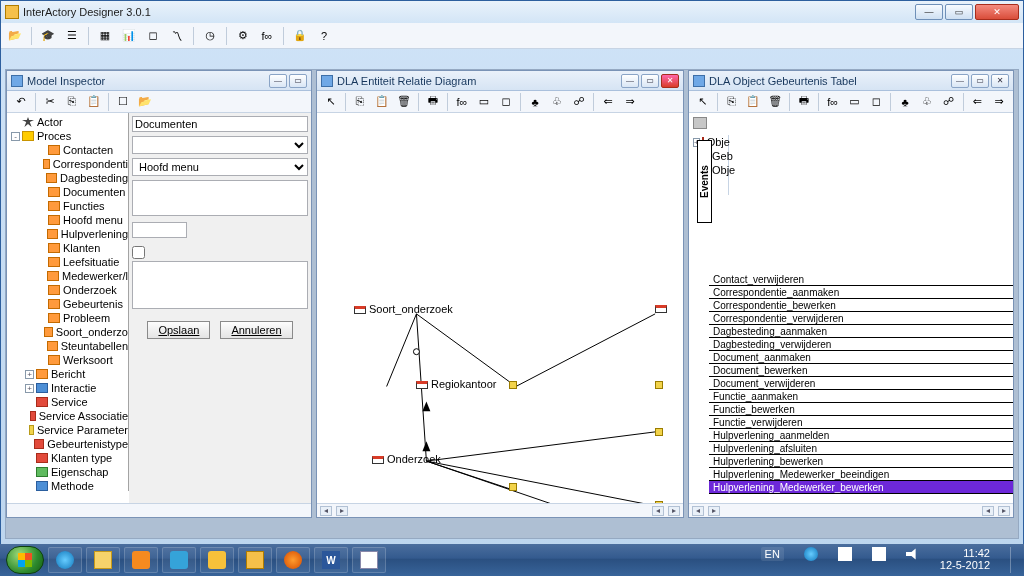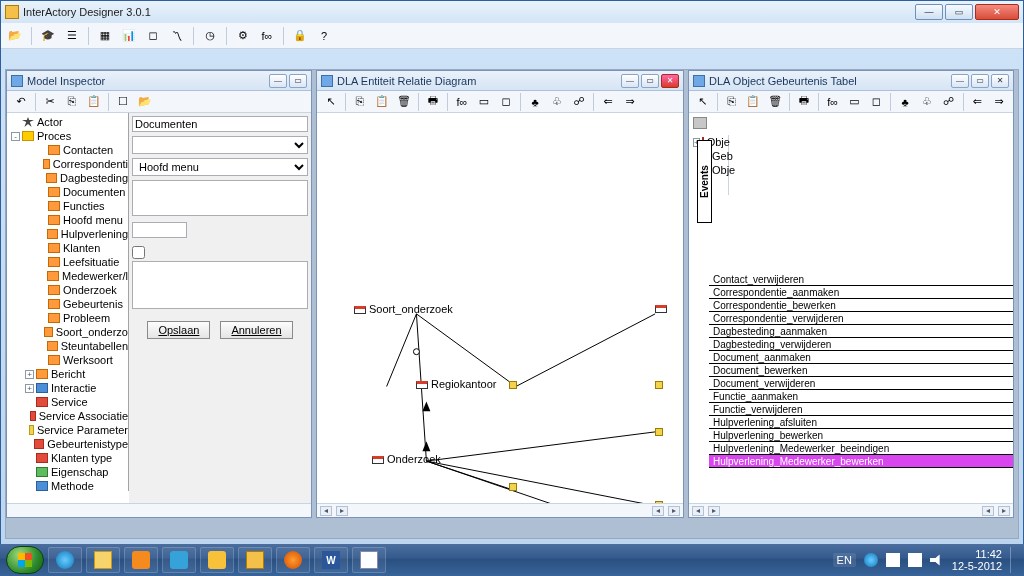--- a/index.html
+++ b/index.html
@@ -53,31 +53,31 @@
   .btn u{text-decoration:underline;}
   
   .canvas{position:absolute;inset:0;background:#fff;}
   .ent{position:absolute;font-size:10px;color:#000;}
   .ent .eic{width:12px;height:8px;background:#fff;border:1px solid #333;border-top:3px solid #d93c28;display:inline-block;vertical-align:middle;margin-right:3px;}
   .port{position:absolute;width:8px;height:8px;background:#f2d34b;border:1px solid #9a7c00;}
   svg.wires{position:absolute;inset:0;}
   
   .ev-list{position:absolute;top:80px;left:0;right:0;bottom:0;overflow:hidden;}
   .ev-row{height:13px;border-bottom:1px solid #000;padding-left:4px;display:flex;align-items:center;white-space:nowrap;font-size:10px;}
-  .ev-row.sel{background:#d946ef;color:#fff;}
+  .ev-row.sel{background:#6d28d9;color:#fff;}
   
   .app-status{position:absolute;left:4px;right:4px;bottom:4px;height:30px;display:flex;justify-content:flex-end;align-items:flex-start;padding:2px 6px;font-size:11px;color:#333;}
   .clockbox{text-align:right;line-height:12px;}
   
   .taskbar{position:absolute;left:0;right:0;bottom:0;height:32px;background:linear-gradient(#4b6e9e 0%,#335a8e 45%,#2a4f80 46%,#38649a 100%);display:flex;align-items:center;padding:0 6px;gap:4px;}
   .start-orb{width:38px;height:28px;border-radius:20px;background:radial-gradient(circle at 35% 30%,#9edb7a,#2e8b2e 60%,#125c12);border:1px solid #0d3f0d;display:flex;align-items:center;justify-content:center;}
   .start-orb::after{content:"";width:14px;height:14px;background:conic-gradient(#f25022 0 25%,#7fba00 0 50%,#00a4ef 0 75%,#ffb900 0);}
   .task-ic{width:34px;height:26px;border:1px solid rgba(255,255,255,.18);border-radius:2px;display:flex;align-items:center;justify-content:center;background:rgba(255,255,255,.06);}
   .task-ic span{width:18px;height:18px;display:block;}
-  .tray{margin-left:auto;display:flex;align-items:center;gap:8px;color:#fff;font-size:10px;}
+  .tray{margin-left:auto;display:flex;align-items:flex-start;gap:20px;color:#fff;font-size:10px;}
   .tray .lang{background:rgba(255,255,255,.1);padding:1px 4px;border-radius:2px;}
   .tray-ic{width:14px;height:14px;display:inline-block;}
   
   .objtree{position:absolute;top:0;left:0;width:40px;height:60px;background:#fff;border-right:1px solid #c7d4e4;}
   .objtree .tree-row{font-size:10px;}
   
   .palette-chip{position:absolute;top:4px;left:4px;width:14px;height:12px;background:#c7c7c7;border:1px solid #888;}
 </style>
 </head>
 <body>
@@ -414,21 +414,23 @@
             <div class="ev-row">Contact_verwijderen</div>
             <div class="ev-row">Correspondentie_aanmaken</div>
             <div class="ev-row">Correspondentie_bewerken</div>
             <div class="ev-row">Correspondentie_verwijderen</div>
             <div class="ev-row">Dagbesteding_aanmaken</div>
             <div class="ev-row">Dagbesteding_verwijderen</div>
             <div class="ev-row">Document_aanmaken</div>
             <div class="ev-row">Document_bewerken</div>
             <div class="ev-row">Document_verwijderen</div>
             <div class="ev-row">Functie_aanmaken</div>
+            <div class="ev-row">Functie_bewerken</div>
             <div class="ev-row">Functie_verwijderen</div>
+            <div class="ev-row">Hulpverlening_aanmelden</div>
             <div class="ev-row">Hulpverlening_afsluiten</div>
             <div class="ev-row">Hulpverlening_bewerken</div>
             <div class="ev-row">Hulpverlening_Medewerker_beeindigen</div>
             <div class="ev-row sel">Hulpverlening_Medewerker_bewerken</div>
           </div>
       </div>
       <div class="mdi-status">
         <div class="sb-arrow">◂</div>
         <div class="sb-arrow">▸</div>
         <div style="flex:1"></div>

